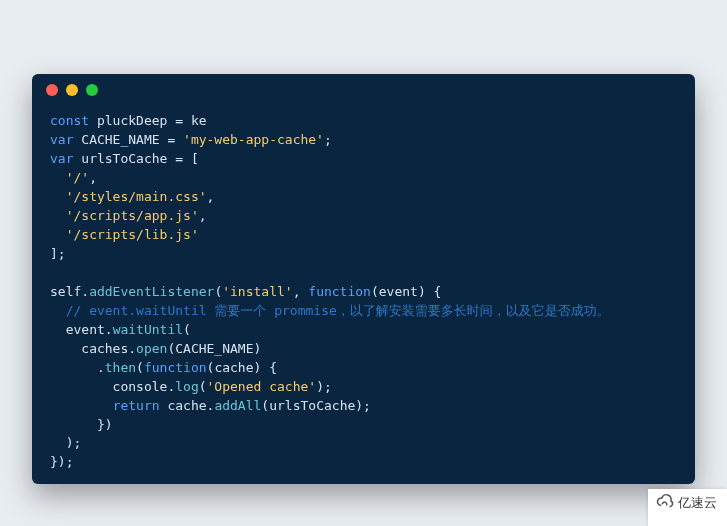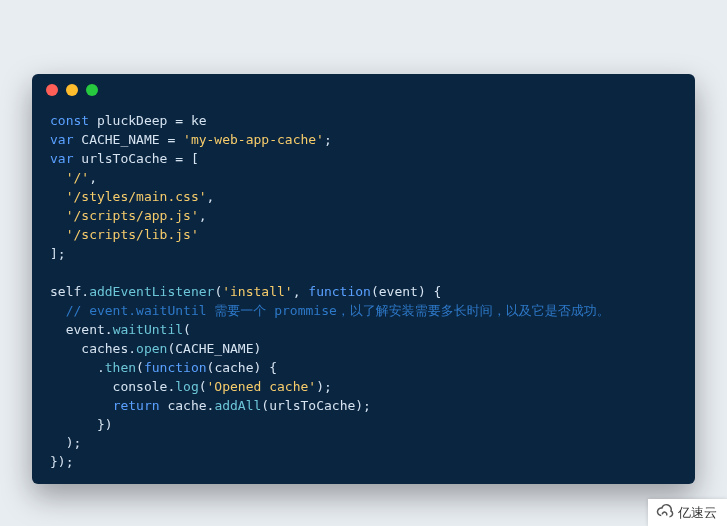--- a/index.html
+++ b/index.html
@@ -51,21 +51,21 @@
   }
   .tok-kw   { color: #5aa0ff; }     
   .tok-fn   { color: #6cc6d8; }     
   .tok-str  { color: #f7cc6b; }     
   .tok-cmnt { color: #2d78c7; }     
   .watermark {
     position: absolute;
     right: 0;
     bottom: 0;
     background: #ffffff;
-    padding: 3px 10px 3px 8px;
+    padding: 3px 10px 13px 8px;
     display: flex;
     align-items: center;
     gap: 4px;
     font-family: "PingFang SC","Microsoft YaHei",sans-serif;
     font-size: 13px;
     color: #333;
     box-shadow: 0 0 4px rgba(0,0,0,0.15);
   }
   .watermark svg { width: 18px; height: 18px; }
 </style>

